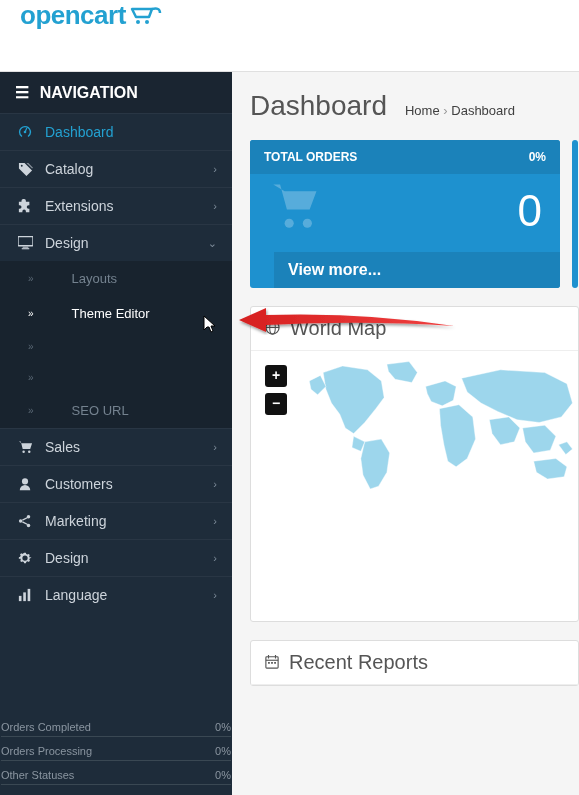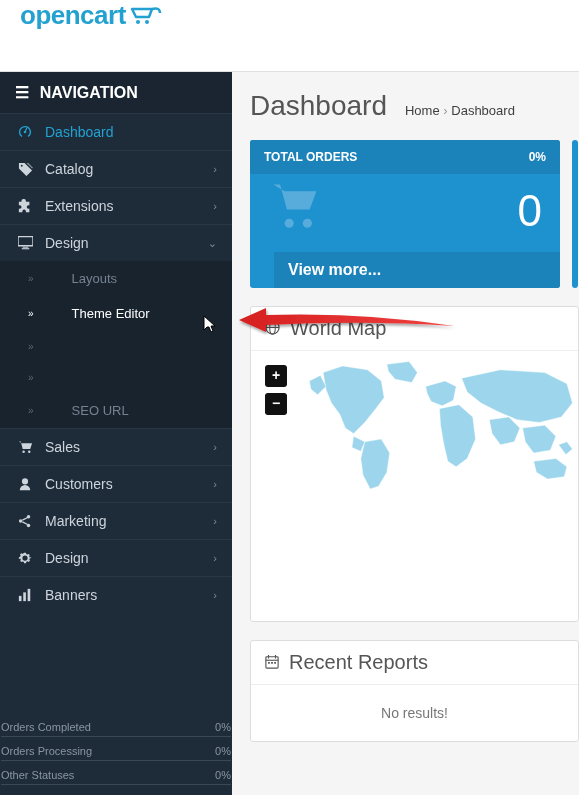--- a/index.html
+++ b/index.html
@@ -191,21 +191,21 @@
     </div>
 
     <div class="nav-item">
       <span class="icon">
         <svg width="14" height="14" viewBox="0 0 16 16">
             <rect x="1" y="9" width="3" height="6" fill="#cdd4db"></rect>
             <rect x="6" y="5" width="3" height="10" fill="#cdd4db"></rect>
             <rect x="11" y="1" width="3" height="14" fill="#cdd4db"></rect>
           </svg>
       </span>
-      <span>Banners</span>
+      <span>Language</span>
       <span class="chev">›</span>
     </div>
 
     <div class="stats">
       <div class="stat-row">
         <span>Orders Completed</span>
         <span>0%</span>
       </div>
       <div class="stat-row">
         <span>Orders Processing</span>
@@ -294,23 +294,20 @@
               <line x1="1" y1="6" x2="15" y2="6" stroke="#555" stroke-width="1.3"></line>
               <line x1="4" y1="0" x2="4" y2="4" stroke="#555" stroke-width="1.3"></line>
               <line x1="12" y1="0" x2="12" y2="4" stroke="#555" stroke-width="1.3"></line>
               <rect x="3.5" y="8" width="2" height="2" fill="#555"></rect>
               <rect x="7" y="8" width="2" height="2" fill="#555"></rect>
               <rect x="10.5" y="8" width="2" height="2" fill="#555"></rect>
             </svg>
         </span>
         <span>Recent Reports</span>
       </div>
-      <div class="panel-body act">
-        <span>No results!</span>
-      </div>
     </div>
   </div>
 </div>
 
 <svg class="arrow" width="230" height="42">
   <defs>
     <linearGradient id="ag" x1="0" y1="0" x2="1" y2="0">
       <stop offset="0" stop-color="#d62020"></stop>
         <stop offset="1" stop-color="#f04040"></stop>
     </linearGradient>

